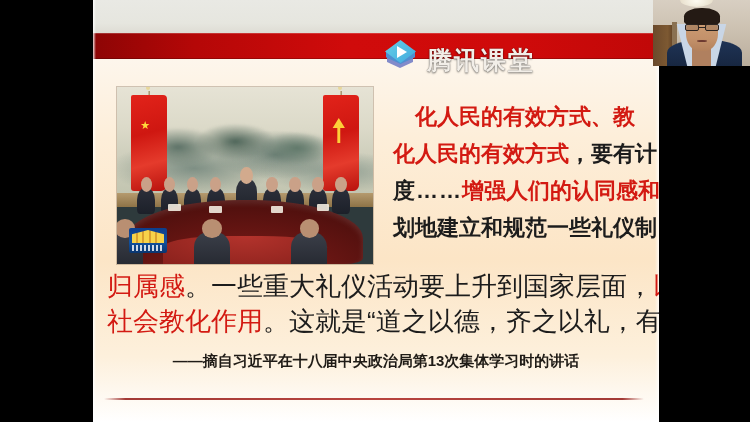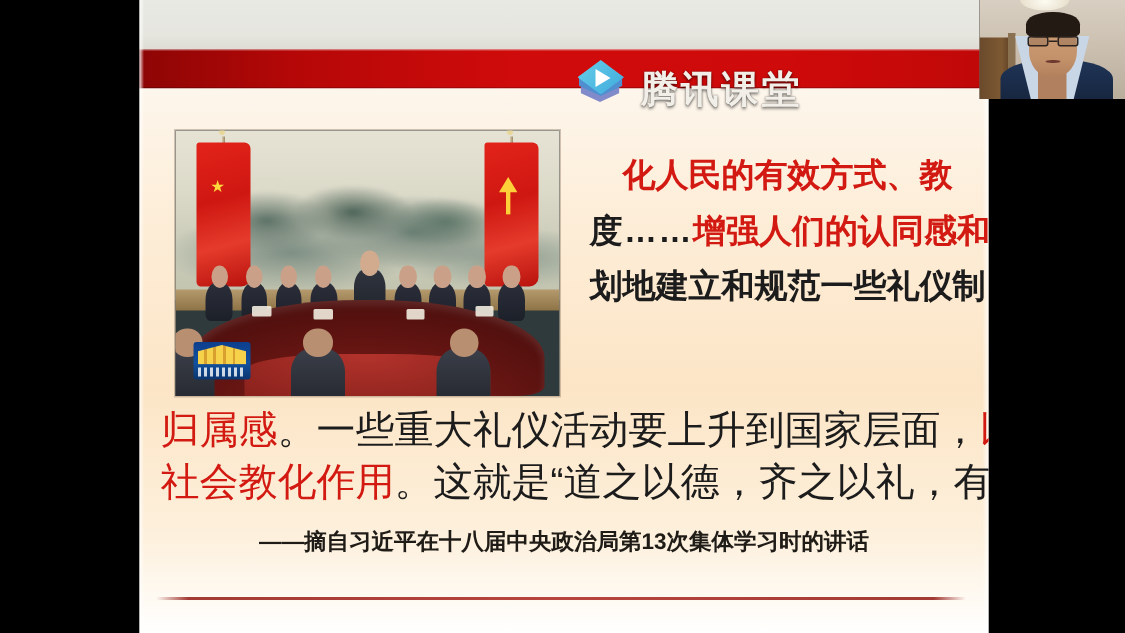--- a/index.html
+++ b/index.html
@@ -562,20 +562,23 @@
 
       <div id="cctv-watermark">
         <div class="wm-top"></div>
         <div class="wm-bot"></div>
       </div>
     </div>
 
     <div id="quote-right">
       <div class="qline indent">
         <span class="red">化人民的有效方式、教</span>
+      </div>
+      <div class="qline">
+        <span class="red">化人民的有效方式</span><span class="blk">，要有计</span>
       </div>
       <div class="qline">
         <span class="blk dots">度……</span><span class="red">增强人们的认同感和</span>
       </div>
       <div class="qline">
         <span class="blk">划地建立和规范一些礼仪制</span>
       </div>
     </div>
 
     <div id="quote-wide">

